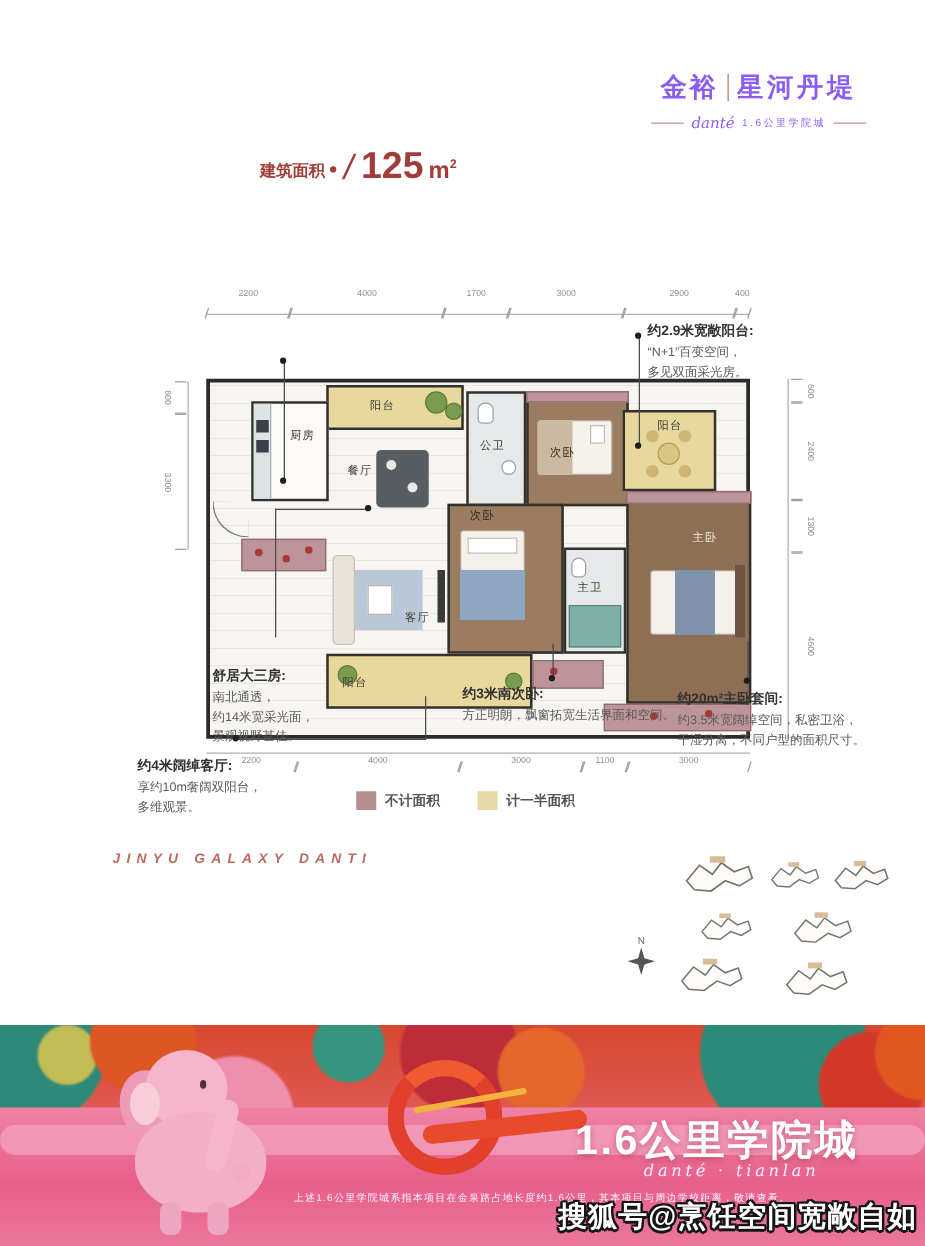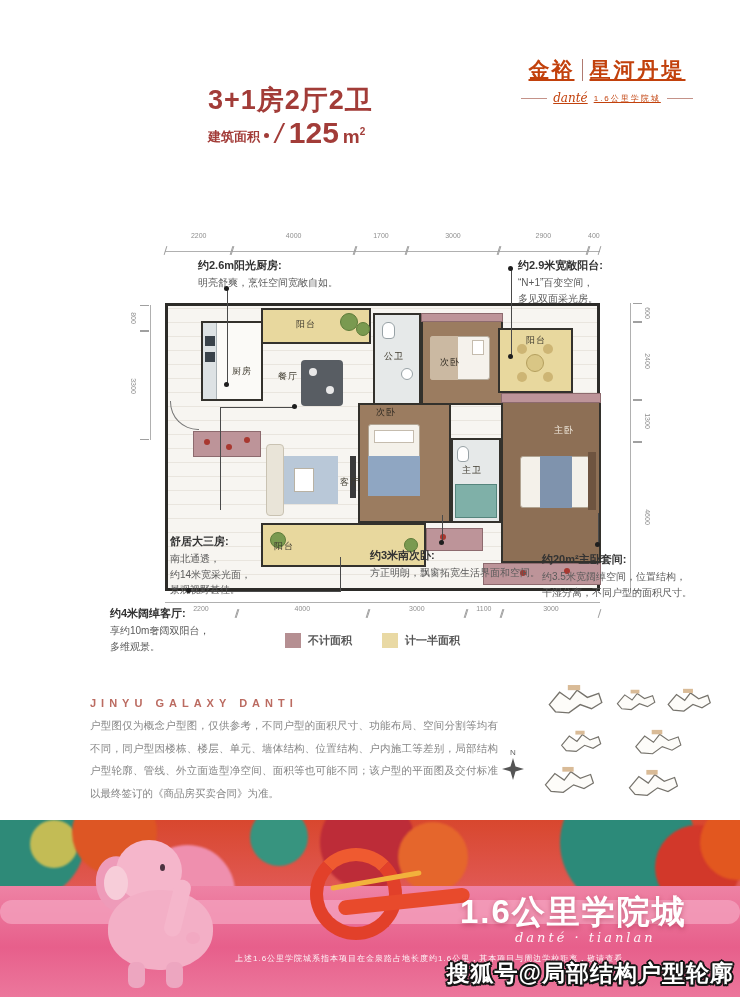--- a/index.html
+++ b/index.html
@@ -10,21 +10,21 @@
   .title{position:absolute;left:95px;top:80px;font-size:46px;font-weight:bold;
          color:#a23c38;letter-spacing:16px;}
   .spec{position:absolute;left:208px;top:82px;font-size:27px;font-weight:bold;color:#a23c38;letter-spacing:1px;}
   .area-row{position:absolute;left:208px;top:116px;display:flex;align-items:flex-end;color:#a23c38;gap:4px;}
   .area-label{font-size:13px;font-weight:bold;padding-bottom:4px;}
   .area-dot{width:5px;height:5px;border-radius:50%;background:#a23c38;margin-bottom:12px;}
   .area-slash{font-size:28px;font-weight:300;font-style:italic;padding:0 2px;}
   .area-value{font-size:30px;font-weight:bold;}
   .area-unit{font-size:19px;font-weight:bold;padding-bottom:2px;}
   .area-sup{font-size:10px;vertical-align:top;}
-  .logo{position:absolute;left:506px;top:56px;width:202px;color:#c2410c;text-align:center;text-decoration:underline;}
+  .logo{position:absolute;left:506px;top:56px;width:202px;color:#8b5cf6;text-align:center;}
   .logo-row{display:flex;align-items:center;justify-content:center;gap:7px;font-weight:bold;}
   .logo-n1{font-size:21px;letter-spacing:2px;}
   .logo-div{width:1px;height:22px;background:#b07a70;}
   .logo-n2{font-size:21px;letter-spacing:3px;}
   .logo-tag{display:flex;align-items:center;justify-content:center;gap:6px;margin-top:7px;}
   .logo-dash{width:26px;height:1px;background:#c49289;}
   .logo-script{font-family:"DejaVu Serif",serif;font-style:italic;font-size:12px;}
   .logo-sub{font-size:8px;letter-spacing:2px;}
 
   
@@ -72,22 +72,22 @@
   .dimcol .vseg::after{content:"";position:absolute;bottom:0;left:2px;width:9px;height:1px;background:#a0a0a0;}
   .dimcol .vseg span{position:absolute;top:50%;transform:translateY(-50%);writing-mode:vertical-rl;font-size:7px;color:#8f8f8f;}
   .dimcol.left .vseg span{left:-8px;}
   .dimcol.right .vseg span{right:-8px;}
 
   .legend{position:absolute;left:195px;top:408px;display:flex;gap:30px;align-items:center;}
   .legend .li{display:flex;align-items:center;gap:7px;font-size:11px;font-weight:bold;color:#555;}
   .sw{width:16px;height:15px;}
 
   
-  .jinyu{position:absolute;left:90px;top:697px;font-size:11px;font-weight:bold;
-         letter-spacing:5px;color:#bb6b61;}
+  .jinyu{position:absolute;left:90px;top:681px;font-size:11px;font-weight:bold;
+         letter-spacing:5px;color:#bb6b61;font-style:italic;}
   .disc{position:absolute;left:90px;top:714px;width:408px;font-size:10.5px;color:#858585;
         line-height:2.15;text-align:justify;}
   .fp{position:absolute;}
   .fp svg{display:block;}
   .compass{position:absolute;left:498px;top:748px;width:30px;text-align:center;}
   .compass .n{display:block;font-size:8px;color:#666;margin-bottom:1px;}
 
   
   .hero{position:absolute;left:0;top:820px;width:740px;height:177px;overflow:hidden;
         background:linear-gradient(180deg,#d8472e 0%,#e05750 35%,#ea6f8e 70%,#ee84a2 100%);}
@@ -113,21 +113,20 @@
   .watermark{position:absolute;right:6px;top:138px;font-size:23px;font-weight:bold;color:#fff;
              letter-spacing:1px;white-space:nowrap;
              text-shadow:2px 0 0 #151515,-2px 0 0 #151515,0 2px 0 #151515,0 -2px 0 #151515,
                          1.5px 1.5px 0 #151515,-1.5px 1.5px 0 #151515,1.5px -1.5px 0 #151515,-1.5px -1.5px 0 #151515;}
 </style>
 </head>
 <body>
 
 <div class="page">
 
-  <div class="spec">3+1房2厅2卫</div>
   <div class="area-row">
     <span class="area-label">建筑面积</span>
     <span class="area-dot"></span>
     <span class="area-slash">/</span>
     <span class="area-value">125</span>
     <span class="area-unit"><span>m</span><sup class="area-sup">2</sup></span>
   </div>
   <div class="logo">
     <div class="logo-row">
       <span class="logo-n1">金裕</span>
@@ -256,36 +255,32 @@
       <div class="plant" style="left:236px;top:232px;width:12px;height:12px;"></div>
       <div class="flower" style="left:36px;top:133px;"></div>
       <div class="flower" style="left:58px;top:138px;"></div>
       <div class="flower" style="left:76px;top:131px;"></div>
       <div class="flower" style="left:272px;top:228px;"></div>
       <div class="flower" style="left:352px;top:264px;"></div>
       <div class="flower" style="left:396px;top:262px;"></div>
       <div class="arc"></div>
 
       <span class="rlabel" style="left:128px;top:12px;">阳台</span>
-      <span class="rlabel" style="left:64px;top:59px;">厨房</span>
+      <span class="rlabel" style="left:64px;top:36px;">厨房</span>
       <span class="rlabel" style="left:110px;top:64px;">餐厅</span>
       <span class="rlabel" style="left:216px;top:44px;">公卫</span>
       <span class="rlabel" style="left:272px;top:50px;color:#2f2a22;">次卧</span>
       <span class="rlabel" style="left:358px;top:28px;">阳台</span>
       <span class="rlabel" style="left:386px;top:118px;color:#f0ead f;color:#f2ece0;">主卧</span>
       <span class="rlabel" style="left:294px;top:158px;">主卫</span>
       <span class="rlabel" style="left:208px;top:100px;color:#2f2a22;">次卧</span>
-      <span class="rlabel" style="left:156px;top:170px;margin-left:16px;">客厅</span>
+      <span class="rlabel" style="left:156px;top:182px;">客厅</span>
       <span class="rlabel" style="left:106px;top:234px;">阳台</span>
     </div>
 
-    <div class="note" style="left:108px;top:32px;">
-      <span class="nt">约2.6m阳光厨房:</span>
-      <span>明亮舒爽，烹饪空间宽敞自如。</span>
-    </div>
     <div class="vlead" style="left:137px;top:64px;height:96px;"></div>
     <div class="ldot" style="left:134px;top:61px;"></div>
     <div class="ldot" style="left:134px;top:157px;"></div>
 
     <div class="note" style="left:428px;top:32px;">
       <span class="nt">约2.9米宽敞阳台:</span>
       <span>“N+1”百变空间，</span><br>
       <span>多见双面采光房。</span>
     </div>
     <div class="vlead" style="left:421px;top:44px;height:88px;"></div>
@@ -313,40 +308,39 @@
 
     <div class="note" style="left:280px;top:322px;">
       <span class="nt">约3米南次卧:</span>
       <span>方正明朗，飘窗拓宽生活界面和空间。</span>
     </div>
     <div class="vlead" style="left:352px;top:290px;height:28px;"></div>
     <div class="ldot" style="left:349px;top:315px;"></div>
 
     <div class="note" style="left:452px;top:326px;">
       <span class="nt">约20m²主卧套间:</span>
-      <span>约3.5米宽阔绰空间，位置结构，</span><br>
+      <span>约3.5米宽阔绰空间，私密卫浴，</span><br>
       <span>干湿分离，不同户型的面积尺寸。</span>
     </div>
     <div class="vlead" style="left:508px;top:288px;height:32px;"></div>
     <div class="ldot" style="left:505px;top:317px;"></div>
 
     <div class="legend">
       <div class="li">
         <span class="sw" style="background:#b58f92;"></span>
         <span>不计面积</span>
       </div>
       <div class="li">
         <span class="sw" style="background:#e9d9a4;"></span>
         <span>计一半面积</span>
       </div>
     </div>
   </div>
 
   <div class="jinyu">JINYU GALAXY DANTI</div>
-  <div class="disc">户型图仅为概念户型图，仅供参考，不同户型的面积尺寸、功能布局、空间分割等均有不同，同户型因楼栋、楼层、单元、墙体结构、位置结构、户内施工等差别，局部结构户型轮廓、管线、外立面造型净空间、面积等也可能不同；该户型的平面图及交付标准以最终签订的《商品房买卖合同》为准。</div>
 
   <div class="fp" style="left:543px;top:684px;">
     <svg width="62" height="35" viewBox="0 0 60 34">
         <path d="M6 20 L16 8 L26 15 L33 6 L43 13 L54 9 L57 18 L47 24 L36 20 L25 28 L12 27 Z" fill="#fdfcf9" stroke="#76736c" stroke-width="1.3"></path>
         <rect x="24" y="1" width="12" height="5" fill="#d9bb97"></rect>
       </svg>
   </div>
   <div class="fp" style="left:613px;top:686px;">
     <svg width="44" height="31" viewBox="0 0 60 34">
         <path d="M6 20 L16 8 L26 15 L33 6 L43 13 L54 9 L57 18 L47 24 L36 20 L25 28 L12 27 Z" fill="#fdfcf9" stroke="#76736c" stroke-width="1.5"></path>
@@ -415,16 +409,16 @@
       <div style="position:absolute;left:88px;top:52px;width:17px;height:58px;background:#f5b6cb;border-radius:9px;transform:rotate(14deg);transform-origin:top center;"></div>
       <div class="ep" style="left:98px;top:104px;width:14px;height:12px;background:#f2a9c2;"></div>
       <div class="ep" style="left:72px;top:36px;width:5px;height:7px;background:#4c3340;"></div>
       <div style="position:absolute;left:40px;top:134px;width:17px;height:26px;background:#eda6c0;border-radius:7px;"></div>
       <div style="position:absolute;left:78px;top:134px;width:17px;height:26px;background:#eda6c0;border-radius:7px;"></div>
     </div>
 
     <div class="hero-title">1.6公里学院城</div>
     <div class="hero-script">danté · tianlan</div>
     <div class="hero-fine">上述1.6公里学院城系指本项目在金泉路占地长度约1.6公里，其本项目与周边学校距离，敬请查看。</div>
-    <div class="watermark">搜狐号@局部结构户型轮廓</div>
+    <div class="watermark">搜狐号@烹饪空间宽敞自如</div>
   </div>
 
 </div>
 
 </body></html>

